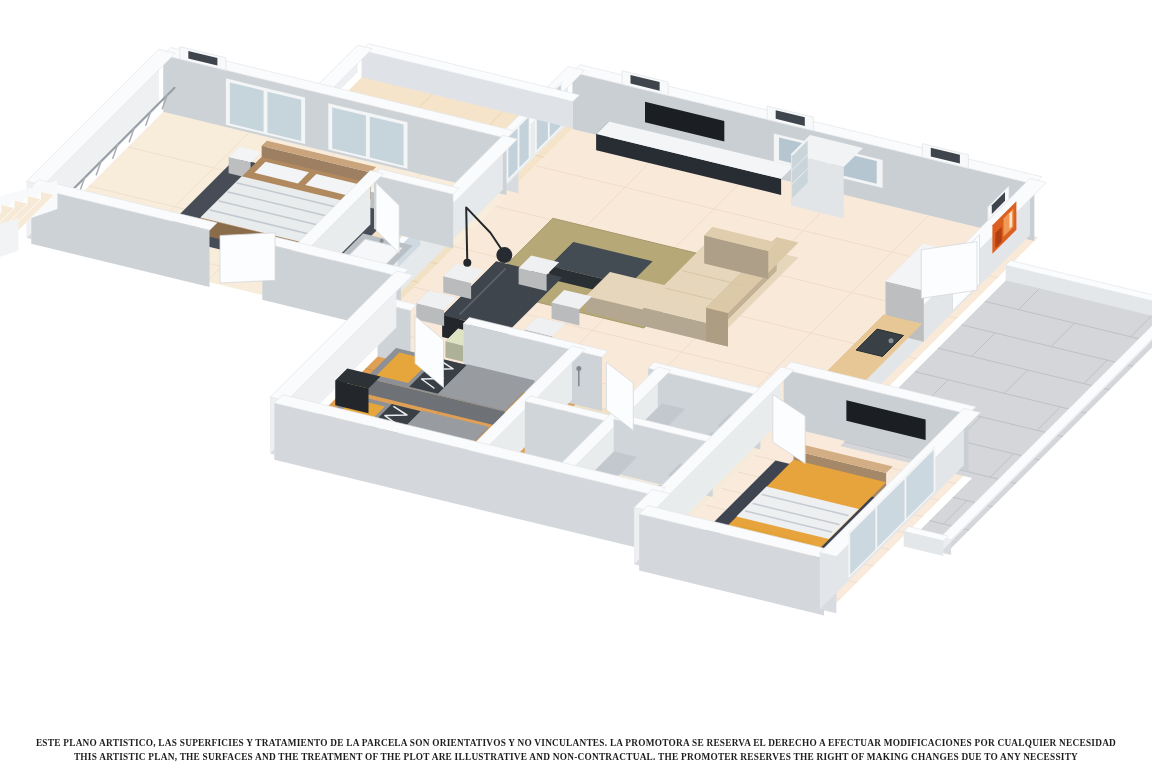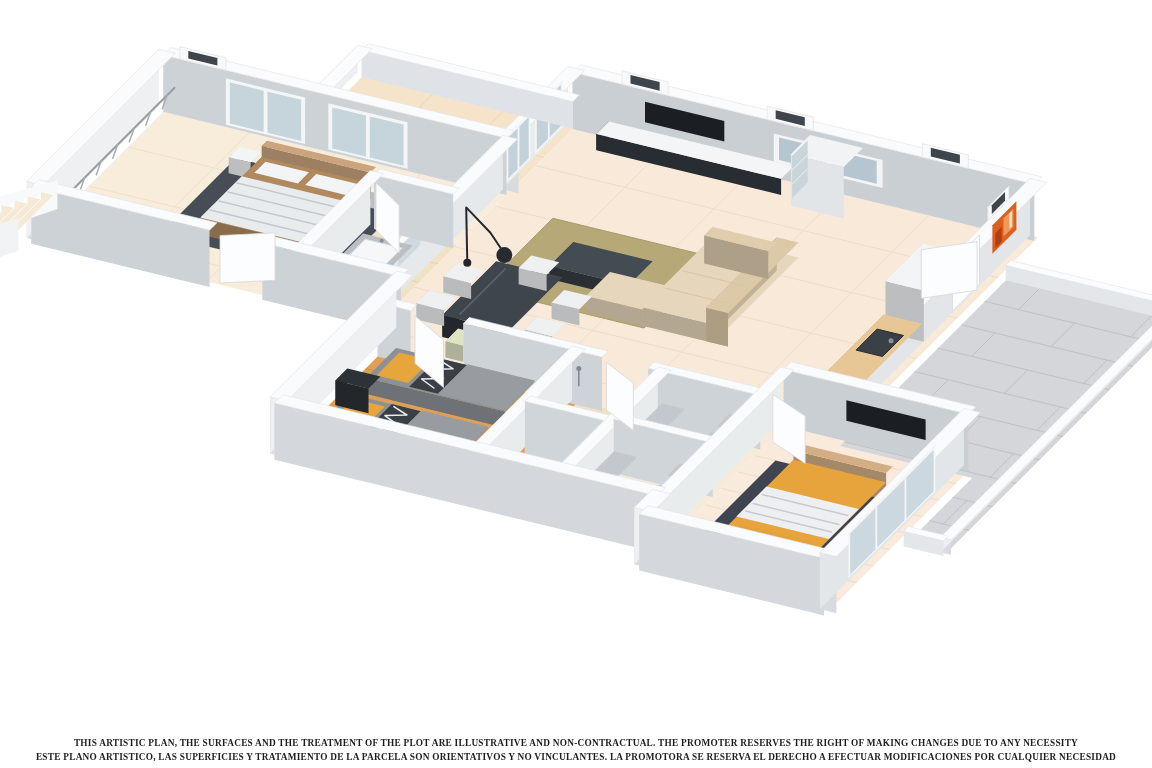--- a/index.html
+++ b/index.html
@@ -769,16 +769,16 @@
         <polygon points="908.6,526.5 948.2,536.1 943.4,540.9 903.8,531.3" fill="#fbfcfd" stroke="#e0e3e7" stroke-width="0.6"></polygon>
       </g>
       <g>
         <polygon points="977.0,290.2 921.3,298.3 921.3,249.7 977.0,241.6" fill="#fcfdfe" stroke="#d5d8db" stroke-width="0.8"></polygon>
       </g>
       <g>
         <polygon points="606.4,409.8 633.3,430.5 633.3,383.0 606.4,362.3" fill="#fcfdfe" stroke="#d5d8db" stroke-width="0.8"></polygon>
       </g>
     </svg>
   <div class="disclaimer">
+    <div>ESTE PLANO ARTISTICO, LAS SUPERFICIES Y TRATAMIENTO DE LA PARCELA SON ORIENTATIVOS Y NO VINCULANTES. LA PROMOTORA SE RESERVA EL DERECHO A EFECTUAR MODIFICACIONES POR CUALQUIER NECESIDAD</div>
     <div>THIS ARTISTIC PLAN, THE SURFACES AND THE TREATMENT OF THE PLOT ARE ILLUSTRATIVE AND NON-CONTRACTUAL. THE PROMOTER RESERVES THE RIGHT OF MAKING CHANGES DUE TO ANY NECESSITY</div>
-    <div>ESTE PLANO ARTISTICO, LAS SUPERFICIES Y TRATAMIENTO DE LA PARCELA SON ORIENTATIVOS Y NO VINCULANTES. LA PROMOTORA SE RESERVA EL DERECHO A EFECTUAR MODIFICACIONES POR CUALQUIER NECESIDAD</div>
   </div>
 </div>
 
 </body></html>

